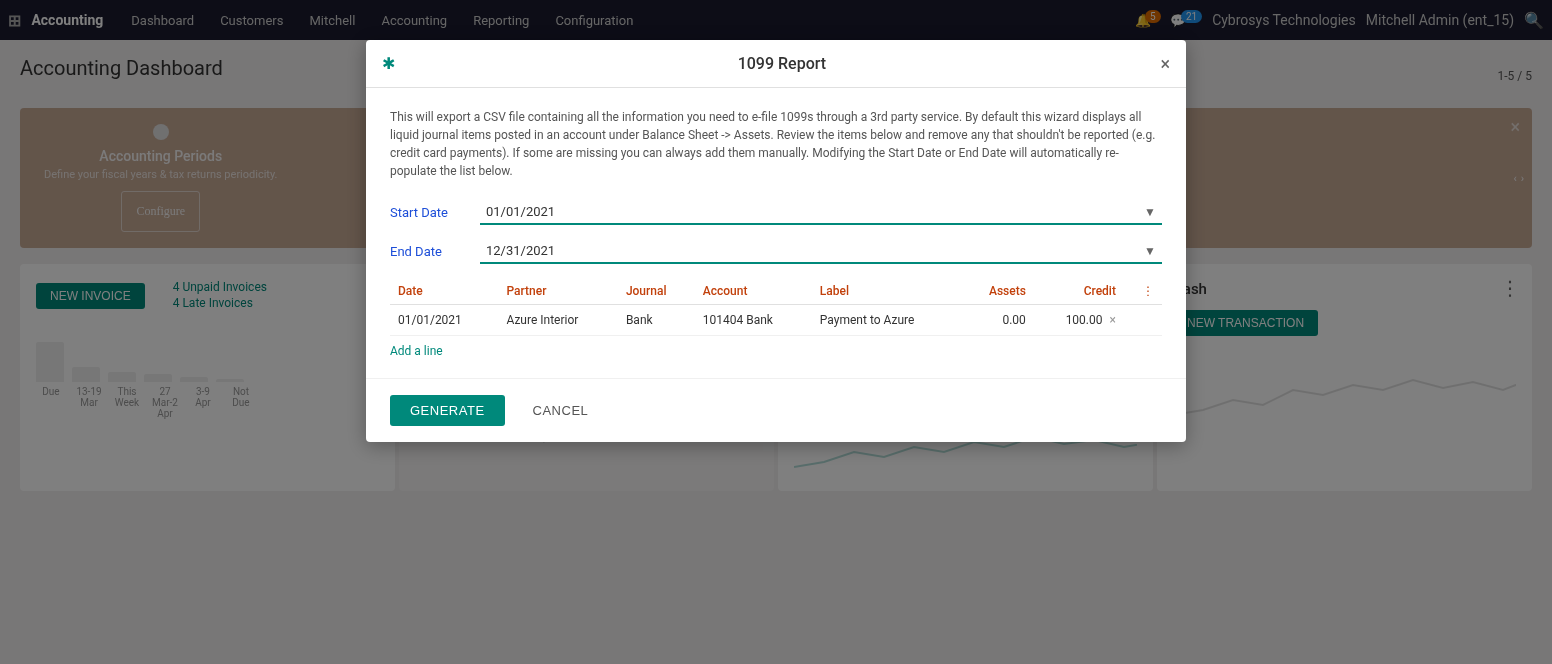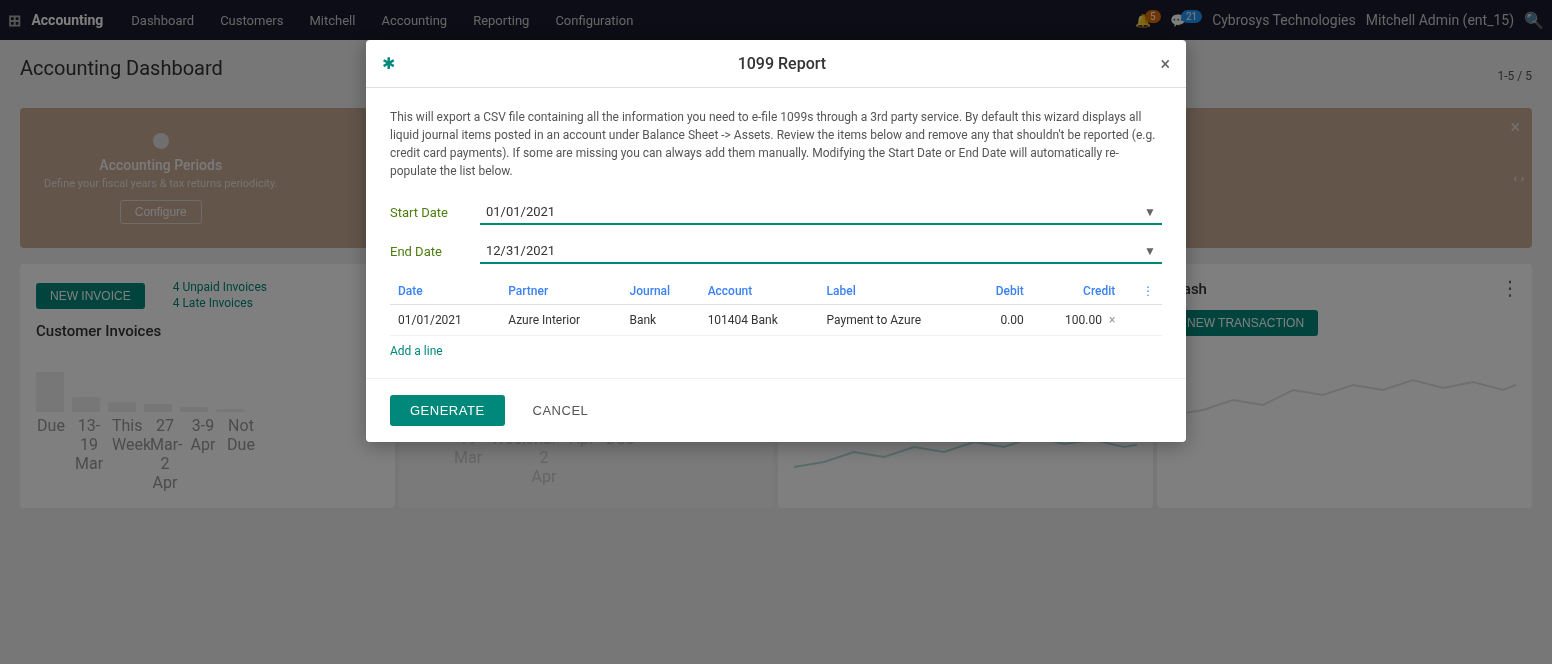--- a/index.html
+++ b/index.html
@@ -89,24 +89,25 @@
       background: #ccc;
       margin: 0 auto 8px;
     }
     .banner-section h3 { font-size: 14px; font-weight: 500; margin-bottom: 4px; }
     .banner-section p { font-size: 11px; opacity: 0.8; }
     .banner-section button {
       margin-top: 10px;
       border: 1px solid rgba(255,255,255,0.6);
       background: transparent;
       color: white;
-      padding: 4px 14px;
+      padding: 12px 14px;
       border-radius: 3px;
       cursor: pointer;
       font-size: 12px;
+      font-family: Liberation Serif, serif;
     }
     .banner-close {
       position: absolute;
       top: 8px;
       right: 12px;
       color: white;
       opacity: 0.7;
       cursor: pointer;
       font-size: 18px;
     }
@@ -165,21 +166,21 @@
     .card-header-row { display: flex; align-items: center; gap: 12px; margin-bottom: 10px; }
     .chart-bars {
       display: flex;
       align-items: flex-end;
       gap: 8px;
       height: 60px;
       margin-top: 10px;
       opacity: 0.3;
     }
     .chart-bar { background: #ccc; border-radius: 2px 2px 0 0; }
-    .chart-labels { display: flex; gap: 8px; font-size: 16px; color: #999; margin-top: 4px; }
+    .chart-labels { display: flex; gap: 8px; font-size: 10px; color: #999; margin-top: 4px; }
     .chart-labels span { width: 30px; text-align: center; }
 
     .bank-row { display: flex; gap: 12px; margin-top: 8px; }
     .bank-stats { font-size: 12px; color: #555; }
     .bank-stats div { margin-bottom: 4px; }
     .bank-links { margin-top: 8px; }
     .bank-link { color: #00897b; font-size: 12px; display: block; margin-bottom: 4px; cursor: pointer; }
 
     
     .modal-overlay {
@@ -211,21 +212,21 @@
     .modal-title { font-size: 16px; font-weight: 500; flex: 1; text-align: center; }
     .modal-close {
       cursor: pointer;
       color: #666;
       font-size: 18px;
       line-height: 1;
     }
     .modal-body { padding: 20px 24px; flex: 1; overflow-y: auto; }
     .modal-description { font-size: 12px; color: #555; line-height: 1.5; margin-bottom: 20px; }
     .form-row { display: flex; align-items: center; margin-bottom: 14px; }
-    .form-label { width: 90px; font-size: 13px; color: #4d7c0f; }
+    .form-label { width: 90px; font-size: 13px; color: #1d4ed8; }
     .form-input {
       flex: 1;
       border: none;
       border-bottom: 2px solid #00897b;
       padding: 4px 6px;
       font-size: 13px;
       outline: none;
       background: white;
       display: flex;
       align-items: center;
@@ -233,21 +234,21 @@
     }
     .form-input-text { flex: 1; font-size: 13px; }
     .form-input-arrow { color: #666; font-size: 12px; }
 
     
     .modal-table { width: 100%; border-collapse: collapse; margin-top: 8px; }
     .modal-table th {
       text-align: left;
       font-size: 12px;
       font-weight: 500;
-      color: #3b82f6;
+      color: #c2410c;
       padding: 6px 8px;
       border-bottom: 1px solid #e0e0e0;
     }
     .modal-table td {
       font-size: 12px;
       color: #333;
       padding: 8px 8px;
       border-bottom: 1px solid #f0f0f0;
     }
     .modal-table .th-menu { text-align: right; }
@@ -340,21 +341,20 @@
   <div class="bottom-row">
 
     <div class="card">
       <div class="card-header-row">
         <button class="btn-green">NEW INVOICE</button>
         <div class="invoice-stats">
           <div>4 Unpaid Invoices</div>
           <div>4 Late Invoices</div>
         </div>
       </div>
-      <h3 class="card-title">Customer Invoices</h3>
       <div class="chart-bars">
         <div class="chart-bar" style="width:28px;height:40px;"></div>
         <div class="chart-bar" style="width:28px;height:15px;"></div>
         <div class="chart-bar" style="width:28px;height:10px;"></div>
         <div class="chart-bar" style="width:28px;height:8px;"></div>
         <div class="chart-bar" style="width:28px;height:5px;"></div>
         <div class="chart-bar" style="width:28px;height:3px;"></div>
       </div>
       <div class="chart-labels">
         <span>Due</span>
@@ -455,21 +455,21 @@
 
       
       <table class="modal-table">
         <thead>
           <tr>
             <th>Date</th>
             <th>Partner</th>
             <th>Journal</th>
             <th>Account</th>
             <th>Label</th>
-            <th style="text-align:right;">Debit</th>
+            <th style="text-align:right;">Assets</th>
             <th style="text-align:right;">Credit</th>
             <th class="th-menu"><span>⋮</span></th>
           </tr>
         </thead>
         <tbody>
           <tr>
             <td>01/01/2021</td>
             <td>Azure Interior</td>
             <td>Bank</td>
             <td>101404 Bank</td>

